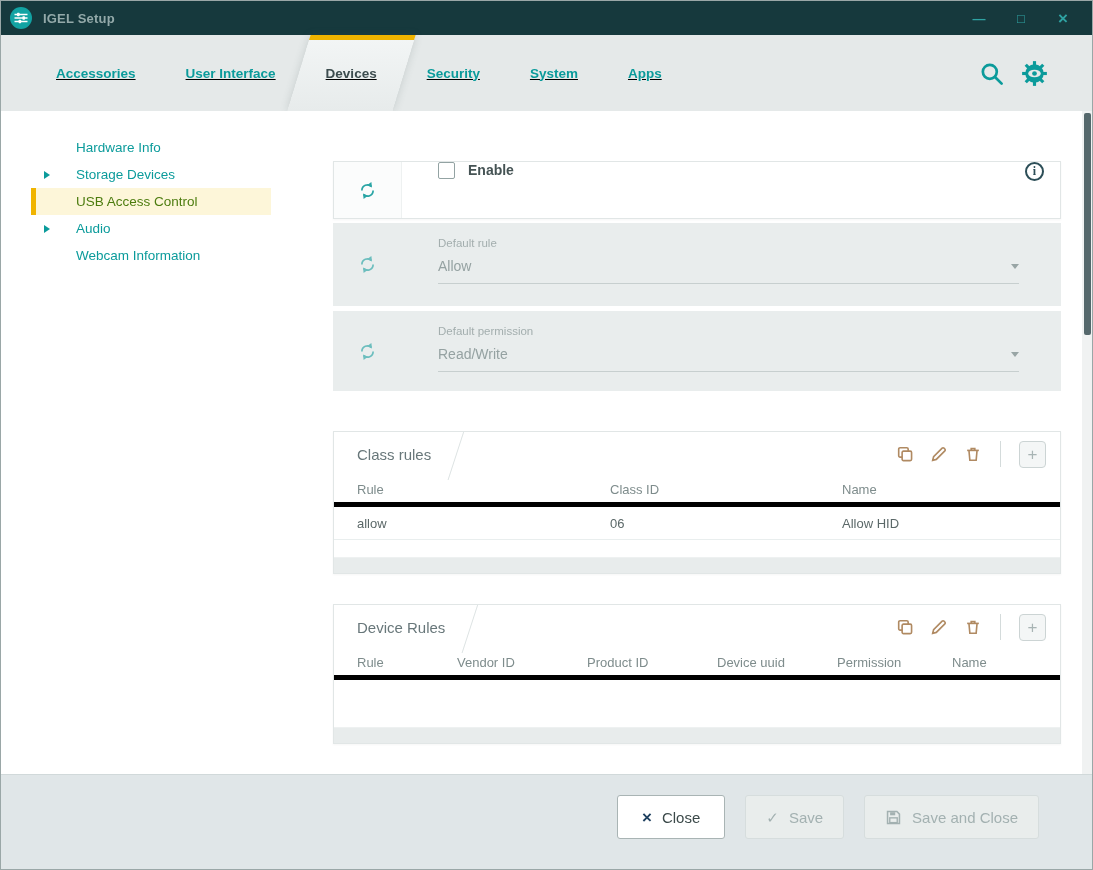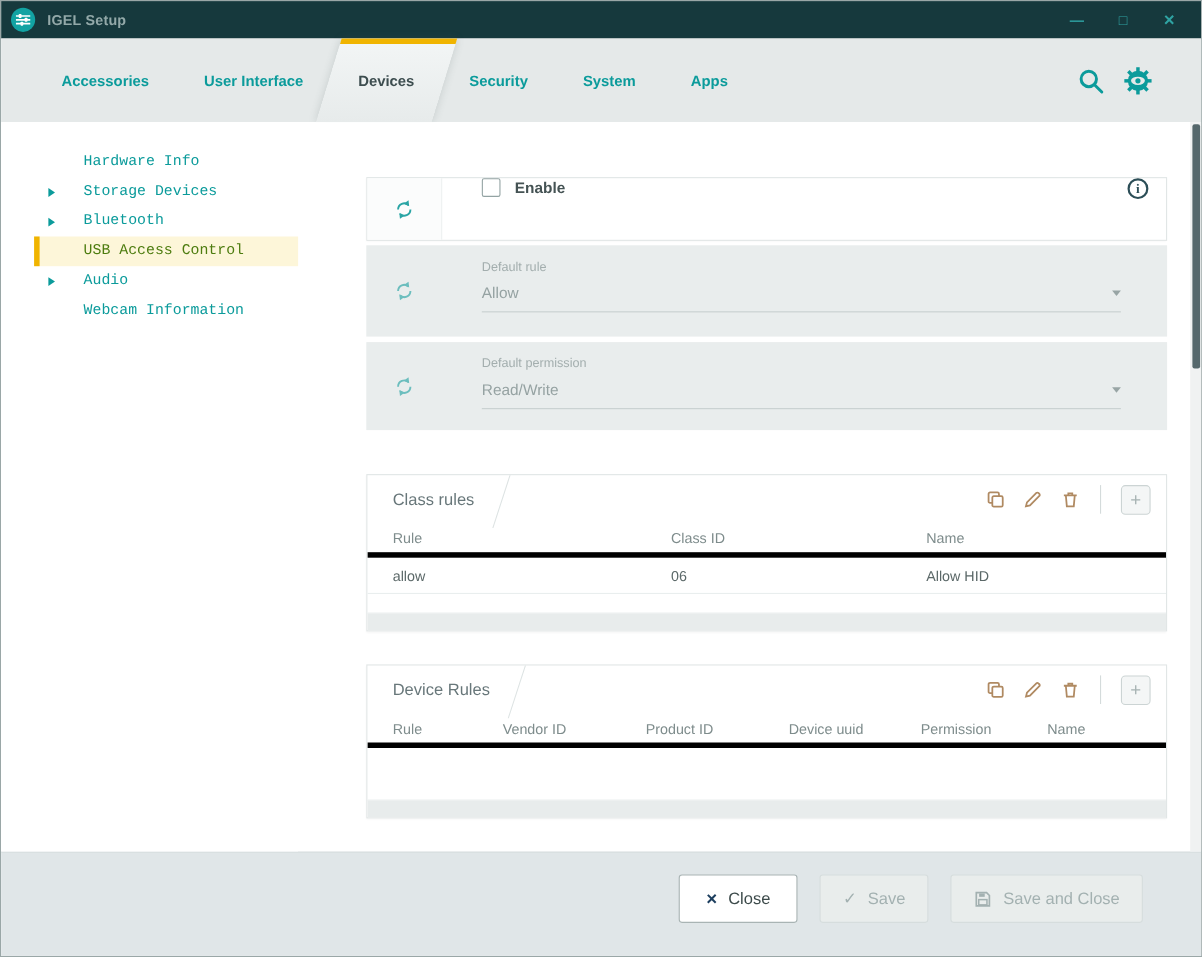--- a/index.html
+++ b/index.html
@@ -23,21 +23,21 @@
     width:18px; text-align:center; background:none; border:none; font-family:inherit; }
   .win-btn.min{ font-size:13px; }
   .win-btn.max{ font-size:13px; }
   .win-btn.close{ font-size:17px; }
 
   
   .tabbar{
     height:76px; background:#e5e9e9; display:flex; align-items:stretch;
     padding-left:30px; position:relative;
   }
-  .tabs{ display:flex; align-items:stretch; }
+  .tabs{ display:flex; align-items:stretch;text-decoration:underline; }
   .tab{
     position:relative; display:flex; align-items:center; padding:0 25px;
     color:#0b9b9b; font-size:13.5px; font-weight:bold; cursor:pointer; white-space:nowrap;
   }
   .tab-label{ position:relative; z-index:1; }
   .tab.active{ color:#3d4d4f; }
   .tab.active::before{
     content:""; position:absolute; top:0; bottom:0; left:-2px; right:-2px;
     background:linear-gradient(180deg,#f2f5f5 0%,#e8eccc0 60%,#e7ebeb 100%);
     background:linear-gradient(180deg,#f2f5f5 0%,#e7ebeb 100%);
@@ -48,21 +48,21 @@
   .tab-actions{ margin-left:auto; display:flex; align-items:center; gap:16px; padding-right:44px; }
   .icon-btn{ background:none; border:none; cursor:pointer; display:flex; align-items:center; }
 
   
   .body{ position:relative; display:flex; height:663px; background:#fff; }
 
   
   .sidebar{ width:270px; padding-top:23px; background:#fff; flex:0 0 270px; }
   .side-item{
     position:relative; height:27px; margin-left:30px; padding-left:45px;
-    display:flex; align-items:center; cursor:pointer;font-family:Liberation Mono, monospace;
+    display:flex; align-items:center; cursor:pointer;
   }
   .side-label{ color:#0b9b9b; font-size:13.5px; }
   .side-item.active{ background:#fdf6d9; }
   .side-item.active::before{
     content:""; position:absolute; left:0; top:0; bottom:0; width:5px; background:#f0b400;
   }
   .side-item.active .side-label{ color:#4d7c0f; }
   .tri{
     position:absolute; left:13px; top:50%; transform:translateY(-50%);
     width:0; height:0; border-left:6px solid #0b9b9b;
@@ -257,24 +257,20 @@
   <div class="body">
 
     <aside class="sidebar">
       <div class="side-item">
         <span class="side-label">Hardware Info</span>
       </div>
       <div class="side-item">
         <span class="tri"></span>
         <span class="side-label">Storage Devices</span>
       </div>
-      <div class="side-item">
-        <span class="tri"></span>
-        <span class="side-label">Bluetooth</span>
-      </div>
       <div class="side-item active">
         <span class="side-label">USB Access Control</span>
       </div>
       <div class="side-item">
         <span class="tri"></span>
         <span class="side-label">Audio</span>
       </div>
       <div class="side-item">
         <span class="side-label">Webcam Information</span>
       </div>

